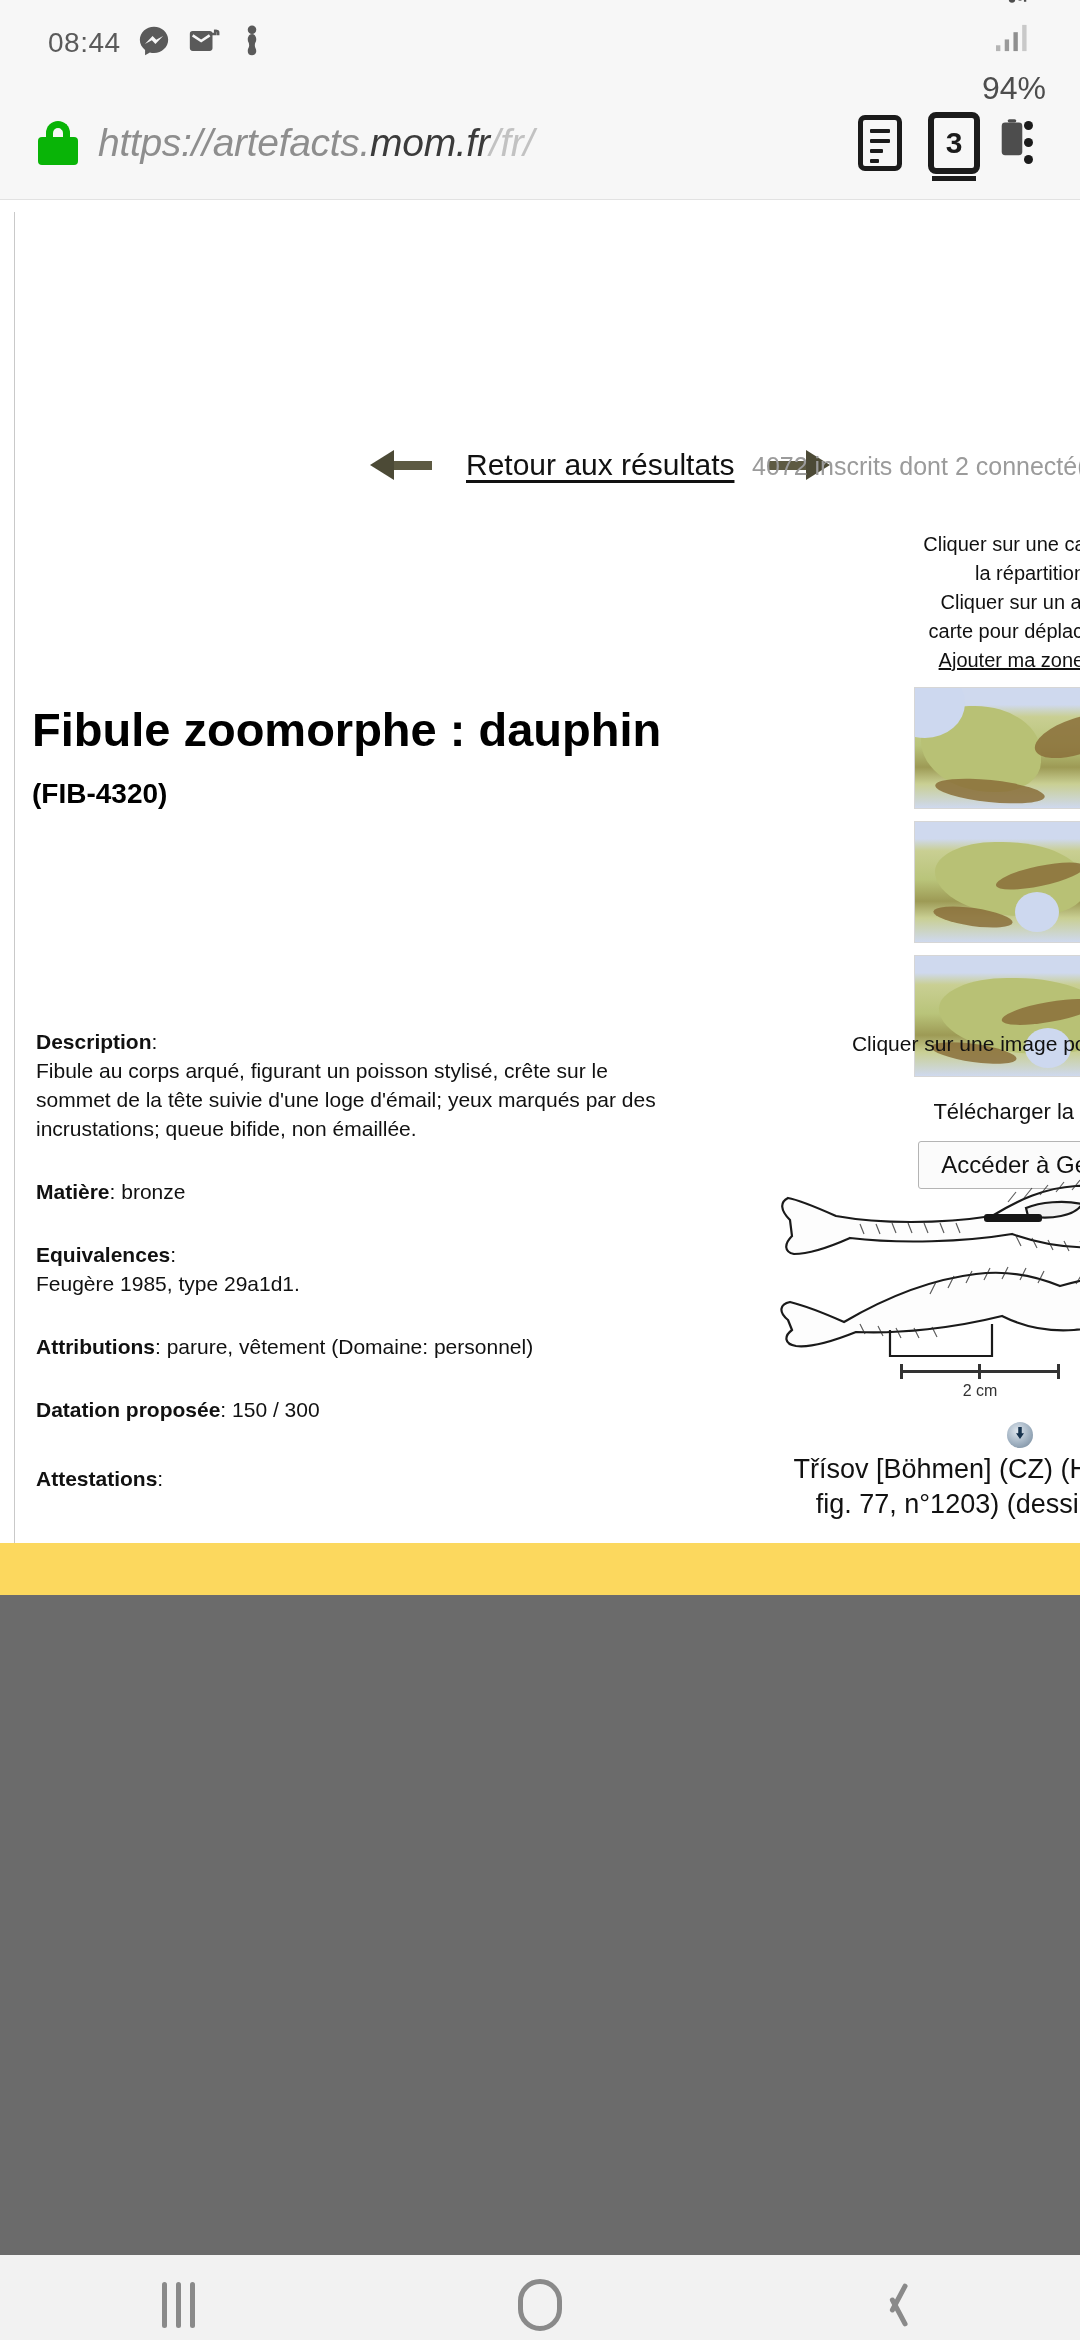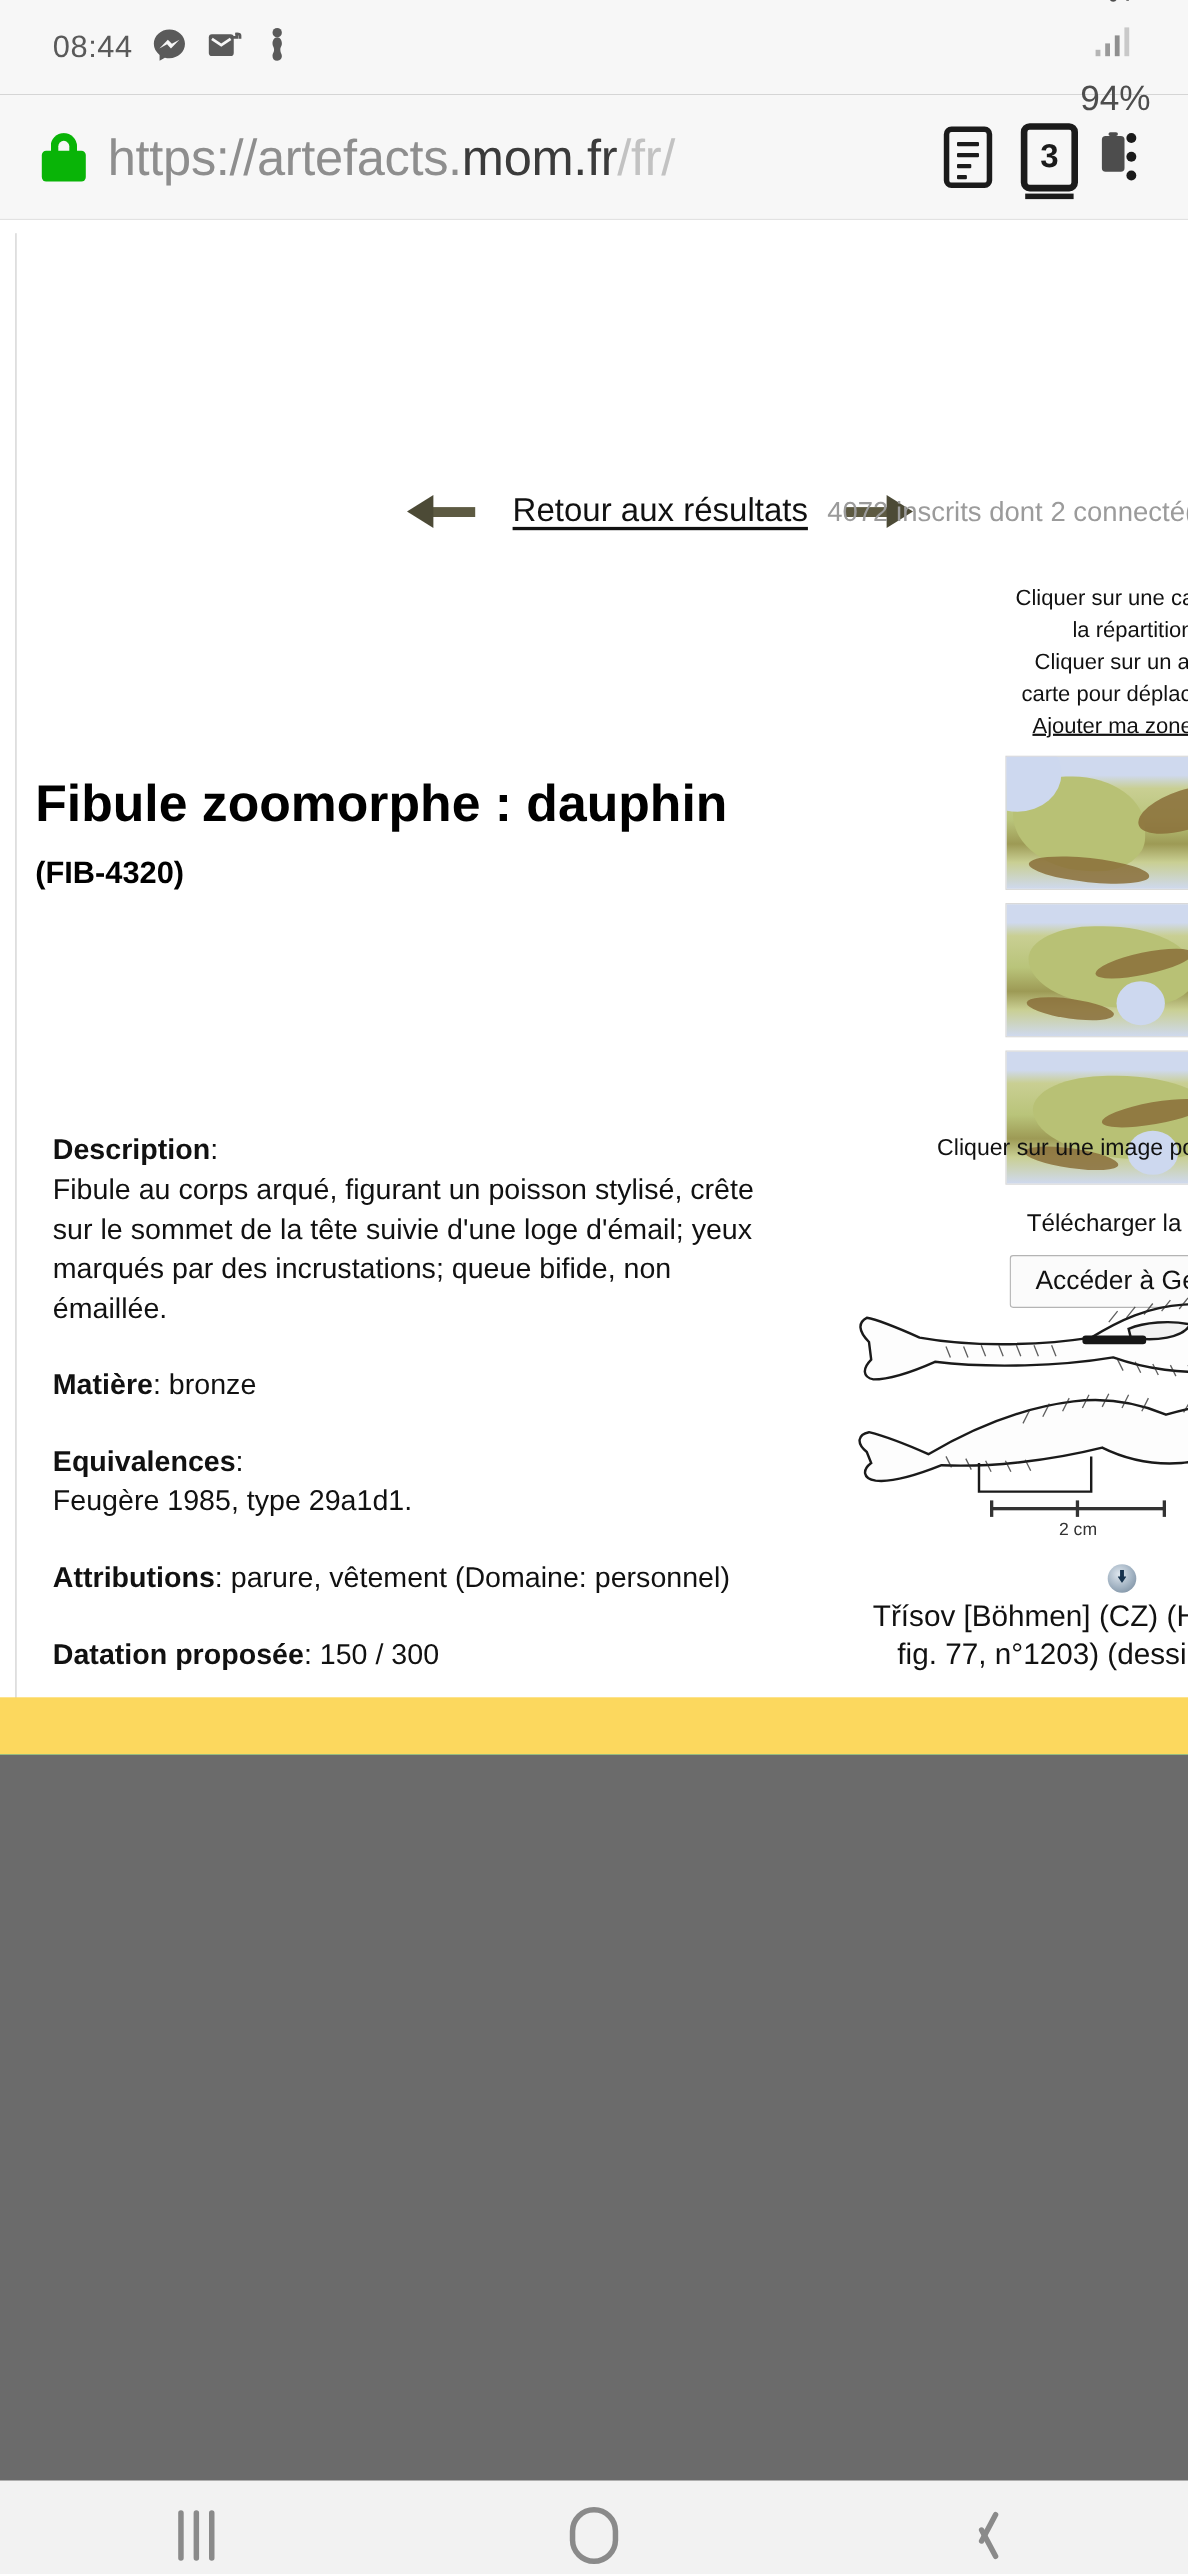--- a/index.html
+++ b/index.html
@@ -27,21 +27,21 @@
   .urlbar {
     height:114px; background:#f7f7f7;
     display:flex; align-items:center; padding:0 30px 0 38px;
     border-bottom:1px solid #e2e2e2;
   }
   .lock { width:40px; height:44px; position:relative; flex:0 0 auto; margin-right:20px; }
   .lock .body { position:absolute; bottom:0; width:40px; height:28px; background:#09b407; border-radius:4px; }
   .lock .shackle { position:absolute; top:0; left:8px; width:24px; height:22px;
                    border:7px solid #09b407; border-bottom:none;
                    border-radius:13px 13px 0 0; }
-  .urltext { font-size:46px; color:#8e8e8e; white-space:nowrap; overflow:hidden; flex:1; letter-spacing:-.3px; }
+  .urltext { font-size:39px; color:#8e8e8e; white-space:nowrap; overflow:hidden; flex:1; letter-spacing:-.3px;font-style:italic; }
   .urltext .dom { color:#3b3b3b; }
   .urltext .fade { color:#c2c2c2; }
   .reader-ico { width:44px; height:56px; border:5px solid #1b1b1b; border-radius:7px;
                 margin-left:22px; padding:9px 7px 0 7px; flex:0 0 auto; }
   .reader-ico i { display:block; height:4px; background:#1b1b1b; margin-bottom:6px; border-radius:1px; }
   .reader-ico i:nth-child(3){ width:65%; }
   .reader-ico i:nth-child(4){ width:45%; }
   .tabs-ico { width:52px; height:62px; border:6px solid #1b1b1b; border-radius:8px;
               margin-left:26px; display:flex; align-items:center; justify-content:center;
               font-size:30px; font-weight:bold; color:#1b1b1b; flex:0 0 auto; position:relative; }
@@ -67,21 +67,21 @@
   .arrow.left .head { left:0; border-right:24px solid #4c4a36; }
   .arrow.right .head { right:0; border-left:24px solid #4c4a36; }
 
   .inscrits { position:absolute; top:252px; left:752px; font-size:25px; color:#9b9b9b; white-space:nowrap; }
 
   
   .artifact-title { position:absolute; top:502px; left:32px; font-size:47px; font-weight:bold; color:#000; white-space:nowrap; }
   .artifact-id { position:absolute; top:578px; left:32px; font-size:28px; font-weight:bold; color:#000; }
 
   
-  .details { position:absolute; top:828px; left:48px; width:650px; font-size:26px; color:#111; line-height:1.38; }
+  .details { position:absolute; top:828px; left:36px; width:650px; font-size:21px; color:#111; line-height:1.38; }
   .details .blk { margin-bottom:34px; }
   .details b { font-weight:bold; }
 
   
   .rightcol { position:absolute; top:330px; left:760px; width:540px; text-align:center; }
   .rc-hint { font-size:20px; color:#111; line-height:1.45; white-space:nowrap; }
   .rc-hint a { color:#111; text-decoration:underline; }
   .maps { margin-top:12px; display:flex; flex-direction:column; align-items:center; gap:12px; }
   .mapthumb { width:232px; height:122px; border:1px solid #d6d6d6;
               background:linear-gradient(180deg,#cfd9ee 0%,#cfd9ee 14%,#c9cf93 24%,#b9c47a 48%,#9d9a55 66%,#c9cf93 80%,#cfd9ee 100%);

